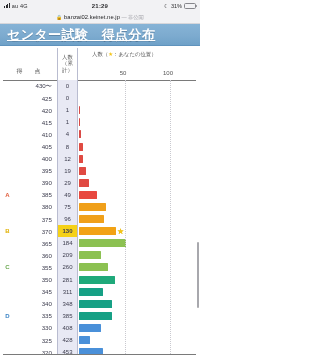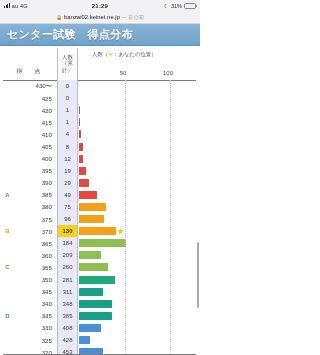--- a/index.html
+++ b/index.html
@@ -63,23 +63,24 @@
 
   
   .page-header {
     height: 22px;
     background: linear-gradient(180deg, #86b3d6 0%, #7dabcf 55%, #6fa1c8 100%);
     border-bottom: 1px solid #5f93bd;
     display: flex; align-items: center;
     padding-left: 7px;
   }
   .page-title {
-    color: #ffffff; font-size: 11px; font-weight: bold;
+    color: #ffffff; font-size: 13px; font-weight: bold;
     letter-spacing: 0.4px;
     text-shadow: 0 0.5px 0.5px rgba(60,90,120,0.45);
+    text-decoration: underline;
   }
 
   
   .content { background: #fff; position: relative; height: 309px; }
 
   .head-row {
     display: flex; align-items: flex-end;
     height: 34px; padding-top: 2px;
   }
   .h-score {

